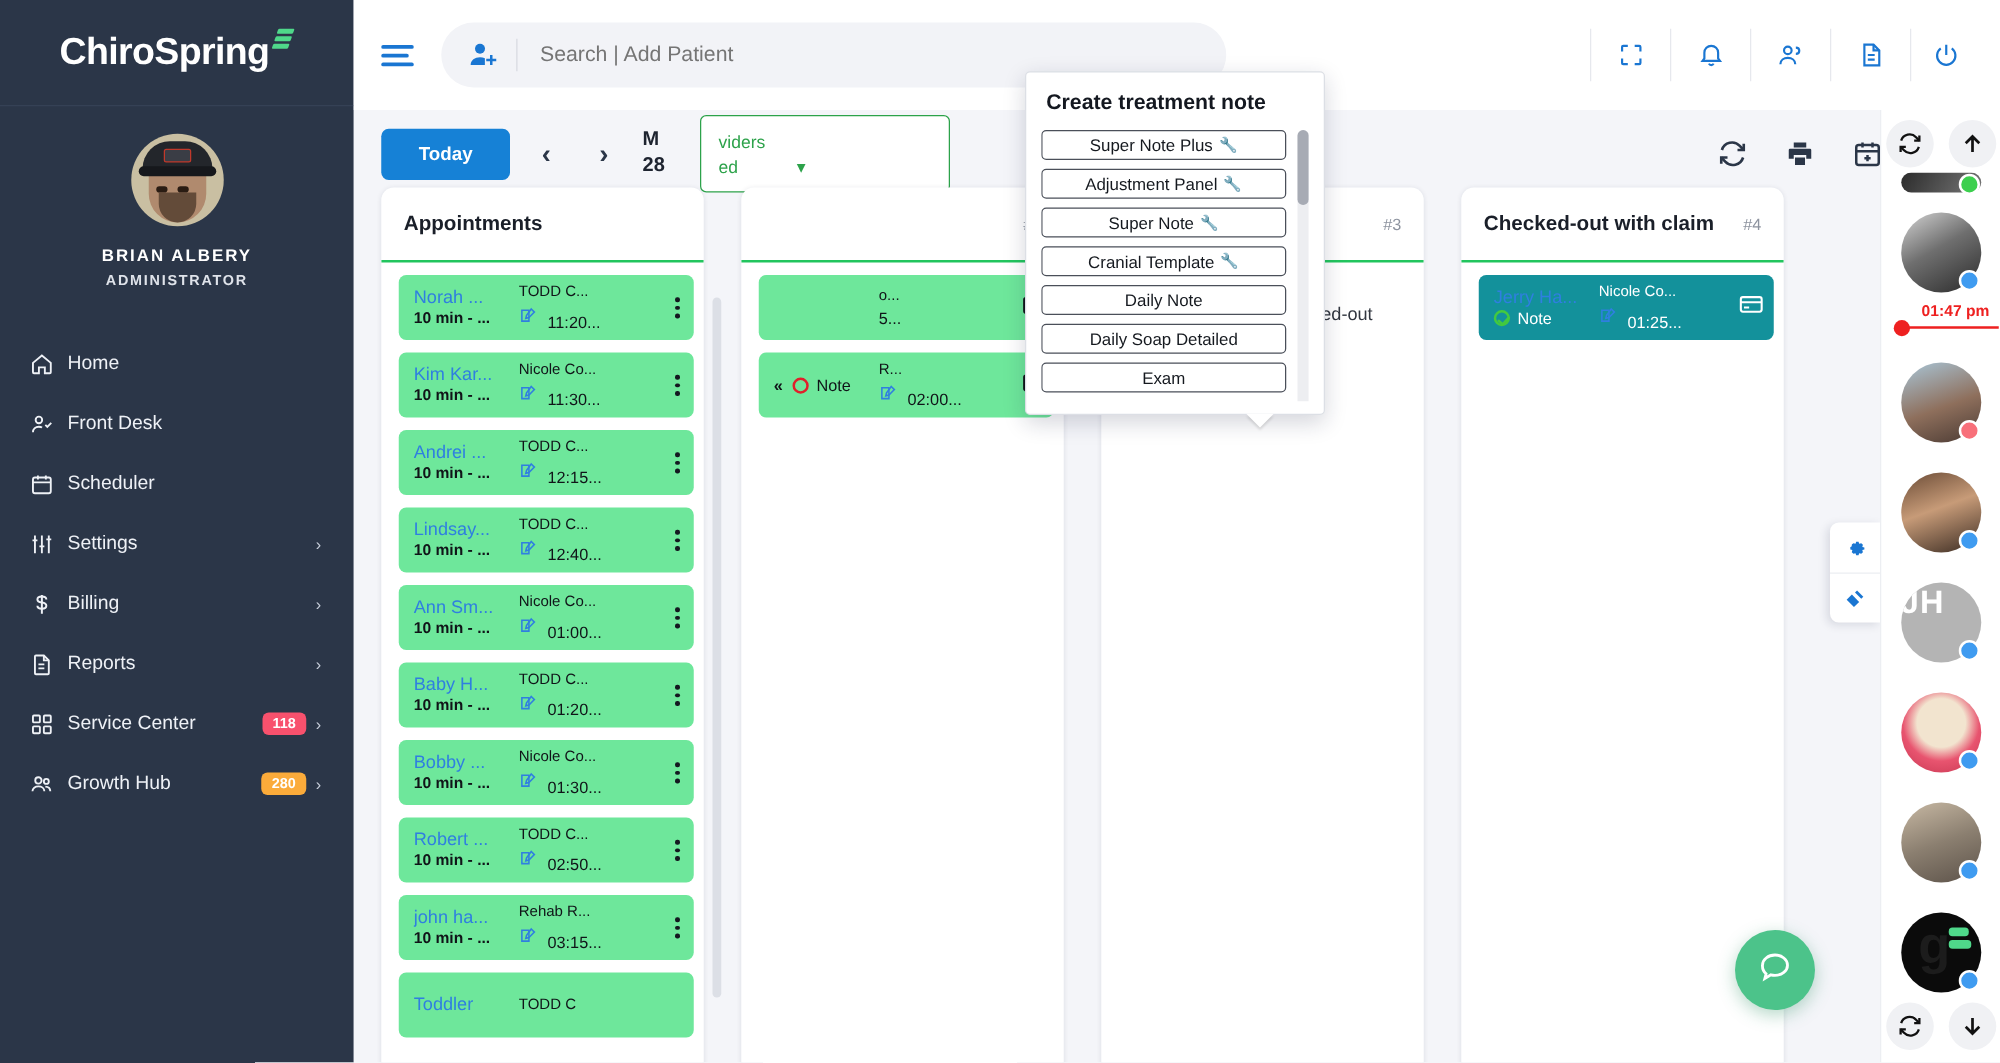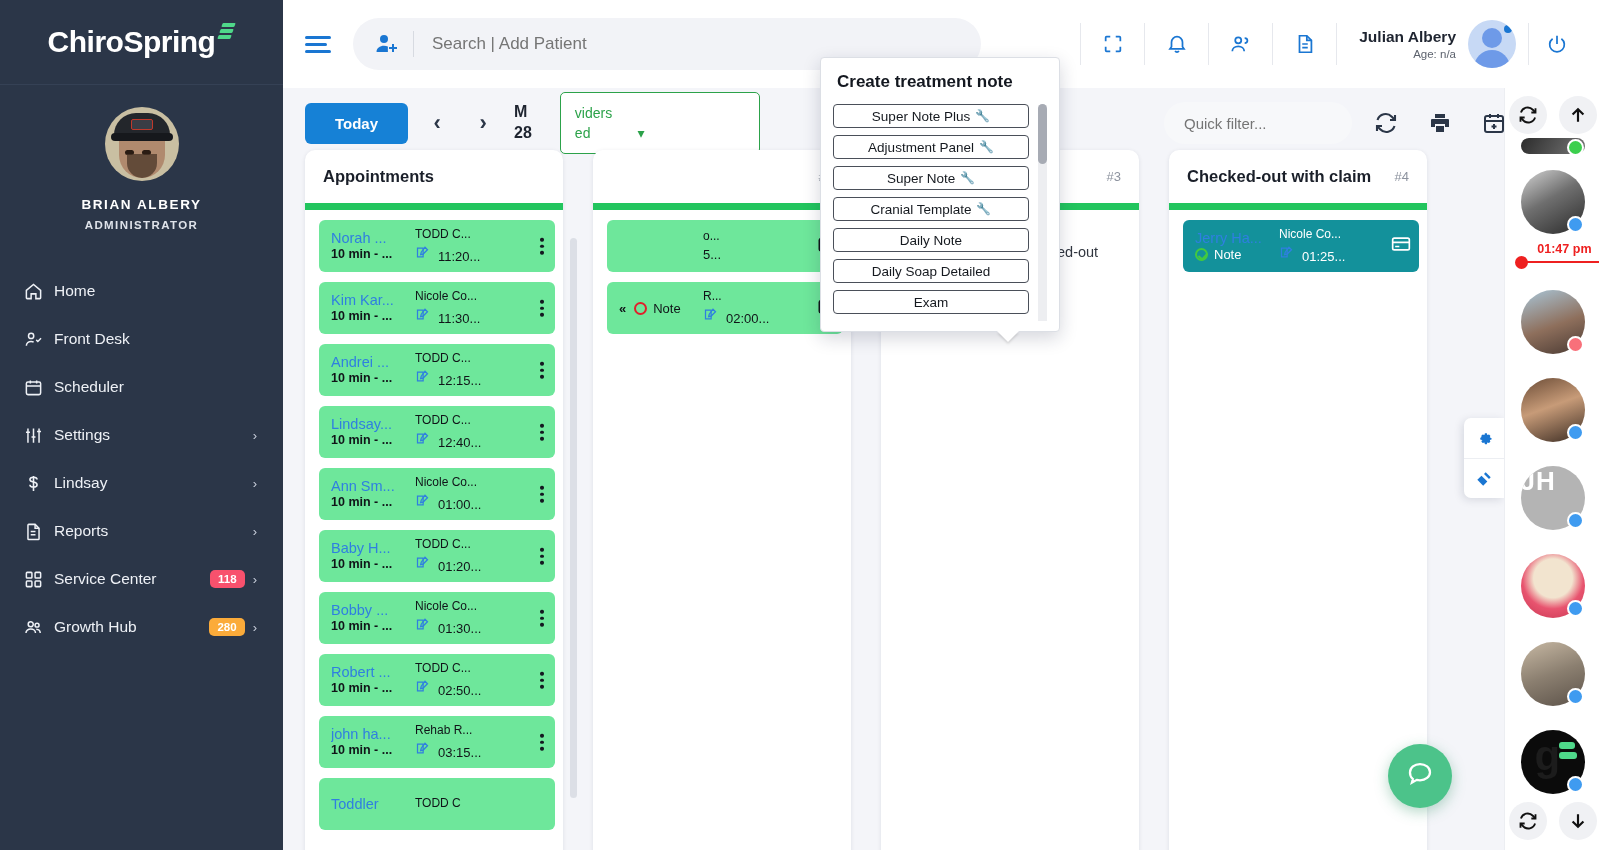--- a/index.html
+++ b/index.html
@@ -99,21 +99,21 @@
   .qf-wrap { margin-left:auto; display:flex; align-items:center; padding-right:86px; }
   .qf-input { width:188px; height:42px; border-radius:21px; border:none; background:#f7f8fa;
               padding:0 20px; font-size:15px; color:#6c727d; outline:none; font-family:inherit;}
   .qf-btn { width:40px;height:40px; display:flex;align-items:center;justify-content:center;
             margin-left:14px; color:#2b3648; cursor:pointer;}
 
   .columns { display:flex; gap:30px; padding-right:104px; height:718px; }
   .col { background:#fff; border-radius:10px; width:258px; flex:0 0 258px;
          box-shadow:0 1px 4px rgba(20,30,60,.10); display:flex; flex-direction:column; overflow:hidden;}
   .col-head { height:60px; display:flex; align-items:center; padding:0 18px;
-              border-bottom:7px solid #22c55e; }
+              border-bottom:2px solid #22c55e; }
   .col-title { font-size:16.5px; font-weight:bold; color:#1a1f29; }
   .col-num { margin-left:auto; font-size:13px; color:#8d939f; }
   .col-body { flex:1; padding:10px 8px 10px 14px; overflow:hidden; position:relative; }
 
   .appt { background:#6ee79b; border-radius:6px; padding:9px 10px 9px 12px; margin-bottom:10px;
           display:flex; align-items:center; position:relative; height:52px; }
   .appt.teal { background:#13919b; }
   .appt .c1 { width:84px; }
   .appt .c2 { flex:1; display:flex; flex-direction:column; gap:4px;}
   .ap-name { color:#2f7fe0; font-size:14.5px; line-height:1.15; white-space:nowrap; overflow:hidden;}
@@ -280,21 +280,21 @@
         <span class="chev">›</span>
       </div>
 
       <div class="nav-item">
         <span class="nav-ic">
           <svg width="19" height="19" viewBox="0 0 24 24" fill="none" stroke="currentColor" stroke-width="2">
               <path d="M12 2.5v19"></path>
               <path d="M16.5 7c0-1.9-2-3-4.5-3S7.5 5.1 7.5 7s2 2.8 4.5 3.2 4.5 1.3 4.5 3.3-2 3-4.5 3-4.5-1.1-4.5-3"></path>
             </svg>
         </span>
-        <span class="nav-label">Lindsay</span>
+        <span class="nav-label">Billing</span>
         <span class="chev">›</span>
       </div>
 
       <div class="nav-item">
         <span class="nav-ic">
           <svg width="19" height="19" viewBox="0 0 24 24" fill="none" stroke="currentColor" stroke-width="1.9">
               <path d="M6 3h8l5 5v13a1 1 0 0 1-1 1H6a1 1 0 0 1-1-1V4a1 1 0 0 1 1-1z"></path>
               <path d="M14 3v5h5M8.5 12h6M8.5 16h6"></path>
             </svg>
         </span>
@@ -371,31 +371,20 @@
               <path d="M2.5 20c0-3.5 3-5.5 6.5-5.5s6.5 2 6.5 5.5"></path>
               <path d="M16 5.5c1.9 0 3 1.2 3 2.8s-1.1 2.7-3 2.7"></path>
             </svg>
         </div>
         <div class="ta-btn">
           <svg width="22" height="22" viewBox="0 0 24 24" fill="none" stroke="currentColor" stroke-width="1.9">
               <path d="M6 3h8l5 5v13H6z"></path>
               <path d="M14 3v5h5M9 12h6M9 16h6"></path>
             </svg>
         </div>
-        <div class="ta-user">
-          <div>
-            <div class="tu-name">Julian Albery</div>
-            <div class="tu-age">Age: n/a</div>
-          </div>
-          <div class="tu-av">
-            <span class="head"></span>
-              <span class="body"></span>
-              <span class="tu-dot"></span>
-          </div>
-        </div>
         <div class="ta-power">
           <svg width="22" height="22" viewBox="0 0 24 24" fill="none" stroke="currentColor" stroke-width="1.9">
               <path d="M12 3v9"></path>
               <path d="M7.2 6.2a8 8 0 1 0 9.6 0"></path>
             </svg>
         </div>
       </div>
     </header>
 
     <div class="board-wrap">
@@ -410,21 +399,20 @@
         </div>
         <div class="prov-chip">
           <div>viders</div>
           <div class="cz">
             <span>ed</span>
             <span>▾</span>
           </div>
         </div>
 
         <div class="qf-wrap">
-          <input class="qf-input" value="" placeholder="Quick filter..." style="">
           <div class="qf-btn">
             <svg width="24" height="24" viewBox="0 0 24 24" fill="none" stroke="currentColor" stroke-width="2.1">
                 <path d="M3.5 9a8.5 8.5 0 0 1 14.3-3.3L21 9"></path>
                 <path d="M21 4v5h-5"></path>
                 <path d="M20.5 15a8.5 8.5 0 0 1-14.3 3.3L3 15"></path>
                 <path d="M3 20v-5h5"></path>
               </svg>
           </div>
           <div class="qf-btn">
             <svg width="24" height="24" viewBox="0 0 24 24" fill="currentColor">

